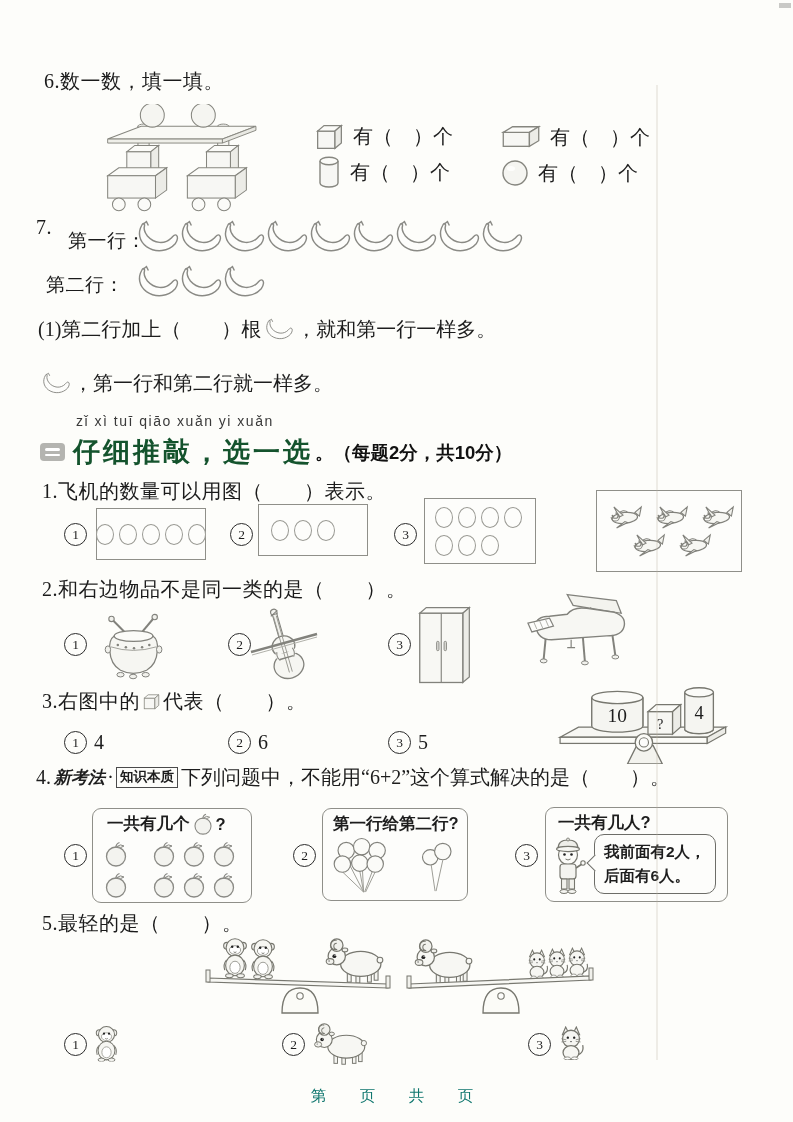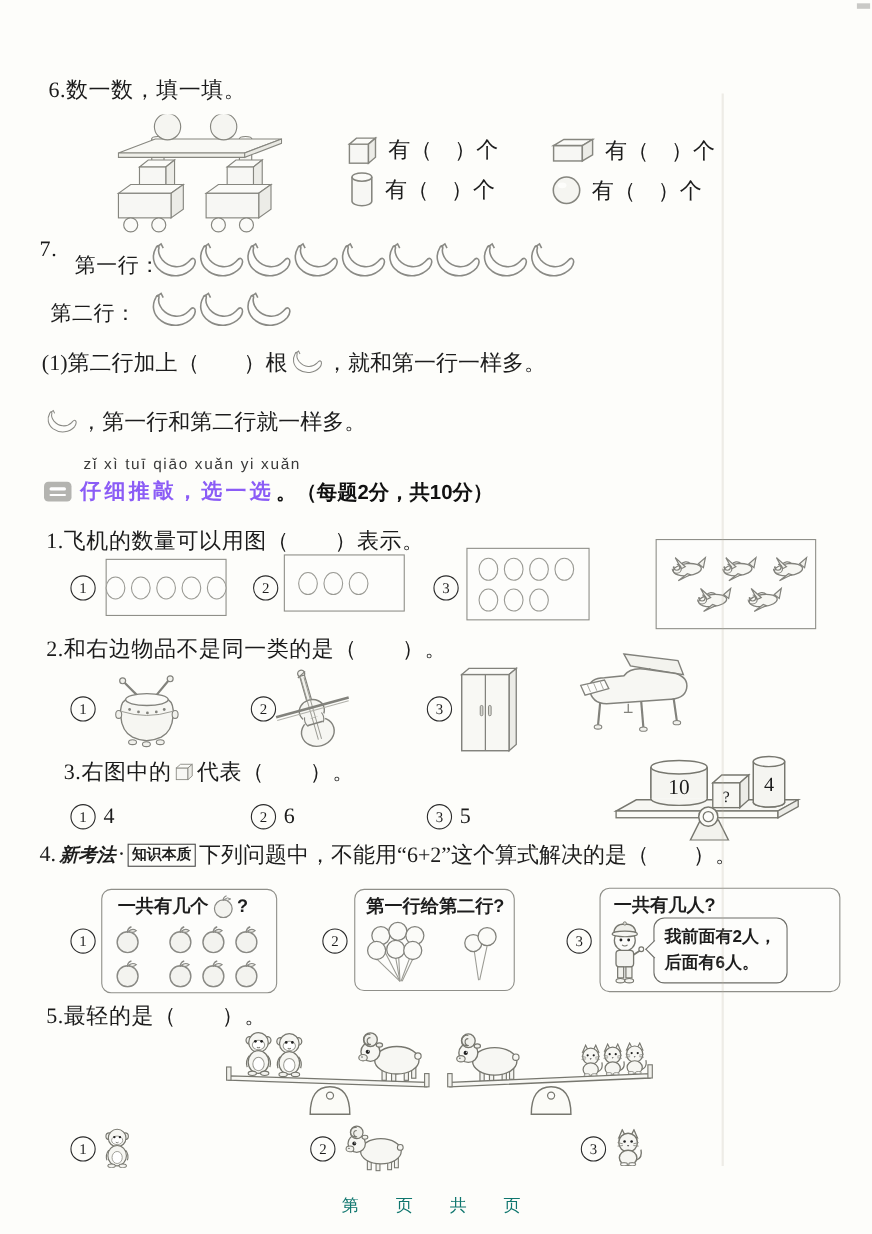--- a/index.html
+++ b/index.html
@@ -21,21 +21,21 @@
   .banana-row svg{width:46px;height:42px;margin-right:-3px;flex:0 0 auto;}
   .subline{position:absolute;display:flex;align-items:center;font-size:20px;white-space:nowrap;}
   .subline svg{width:31px;height:27px;margin:0 2px;}
   .pinyin{position:absolute;font-family:"Liberation Sans","DejaVu Sans",sans-serif;
           font-size:14px;color:#3a3a3a;letter-spacing:1.5px;white-space:nowrap;}
   .sec-head{position:absolute;display:flex;align-items:center;gap:8px;white-space:nowrap;}
   .sec-icon{width:25px;height:18px;background:#b4b4b0;border-radius:4px;position:relative;flex:0 0 auto;}
   .sec-icon i{position:absolute;left:5px;right:5px;height:2.5px;background:#fff;border-radius:2px;}
   .sec-icon i:nth-child(1){top:5px;} .sec-icon i:nth-child(2){top:10.5px;}
   .sec-title{font-family:"Liberation Sans","DejaVu Sans",sans-serif;font-weight:bold;
-             font-size:19px;letter-spacing:3px;color:#8b5cf6;}
+             font-size:27px;letter-spacing:3px;color:#14532d;}
   .sec-score{font-family:"Liberation Sans","DejaVu Sans",sans-serif;font-weight:bold;
              font-size:18.5px;letter-spacing:0;color:#111;}
   .q4line{position:absolute;display:flex;align-items:center;white-space:nowrap;gap:3px;}
   .q4-new{font-family:"Liberation Sans","DejaVu Sans",sans-serif;font-style:italic;font-weight:bold;font-size:17px;}
   .q4-dot{font-weight:bold;font-size:15px;}
   .q4-box{border:1.3px solid #4a4a4a;font-family:"Liberation Sans","DejaVu Sans",sans-serif;
           font-weight:bold;font-size:13.5px;padding:0 3px;line-height:1.35;}
   .boxcap{position:absolute;font-family:"Liberation Sans","DejaVu Sans",sans-serif;
           font-weight:bold;font-size:16.5px;white-space:nowrap;display:flex;align-items:center;gap:2px;}
   .apple-col{position:absolute;display:flex;flex-direction:column;gap:5px;}
@@ -388,21 +388,21 @@
     <line x1="22" y1="33.5" x2="25" y2="40.5" stroke="#9a9a93" stroke-width=".8"></line>
     <line x1="22" y1="53" x2="20" y2="74" stroke="#82827c" stroke-width="2"></line>
     <line x1="60" y1="52" x2="62" y2="76" stroke="#82827c" stroke-width="2"></line>
     <line x1="90" y1="49" x2="93" y2="70" stroke="#82827c" stroke-width="2"></line>
     <ellipse cx="20" cy="75.5" rx="3.5" ry="2" fill="#f1f1ec" stroke="#82827c" stroke-width="1"></ellipse>
     <ellipse cx="62" cy="77.5" rx="3.5" ry="2" fill="#f1f1ec" stroke="#82827c" stroke-width="1"></ellipse>
     <ellipse cx="93" cy="71.5" rx="3.5" ry="2" fill="#f1f1ec" stroke="#82827c" stroke-width="1"></ellipse>
     <path d="M48 54 L48 62 M44 62 L52 62" stroke="#82827c" stroke-width="1.2" fill="none"></path>
   </svg>
 
-  <div class="q-title row" style="left:42px;top:688px;display:flex;gap:1px;margin-left:16px;">
+  <div class="q-title row" style="left:42px;top:688px;display:flex;gap:1px;">
     <span>3.右图中的</span>
     <svg width="19" height="19" viewBox="0 0 34 34" style="margin:0 1px;">
         <use href="#sym-cube"></use>
       </svg>
     <span>代表（　　）。</span>
   </div>
 
   <div class="opt" style="left:64px;top:731px;">
     <span class="marker">1</span>
     <span>4</span>
@@ -505,21 +505,21 @@
       <circle cx="36" cy="28" r="8.5" fill="#fbfbf8" stroke="#82827c" stroke-width="1.2"></circle>
       <circle cx="52" cy="29" r="8.5" fill="#fbfbf8" stroke="#82827c" stroke-width="1.2"></circle>
       <line x1="110" y1="30" x2="114" y2="57" stroke="#9a9a93" stroke-width="1"></line>
       <line x1="122" y1="25" x2="115" y2="57" stroke="#9a9a93" stroke-width="1"></line>
       <circle cx="109" cy="22" r="8" fill="#fbfbf8" stroke="#82827c" stroke-width="1.2"></circle>
       <circle cx="122" cy="16" r="8.5" fill="#fbfbf8" stroke="#82827c" stroke-width="1.2"></circle>
     </svg>
   </div>
 
   <span class="marker abs" style="left:515px;top:844px;">3</span>
-  <div class="obox rbox" style="left:545px;top:807px;width:219px;height:95px;">
+  <div class="obox rbox" style="left:545px;top:807px;width:183px;height:95px;">
     <div class="boxcap" style="left:12px;top:4px;">一共有几人?</div>
     <svg class="abs" style="left:4px;top:28px;" width="36" height="60" viewBox="0 0 36 60">
       <circle cx="18" cy="19" r="9.5" fill="#fbfbf8" stroke="#77776f" stroke-width="1.2"></circle>
       <path d="M8 13 Q8 4 18 4 Q28 4 28 13 Z" fill="#eeeee9" stroke="#77776f" stroke-width="1.2"></path>
       <ellipse cx="18" cy="13" rx="11.5" ry="2.6" fill="#f6f6f2" stroke="#77776f" stroke-width="1.1"></ellipse>
       <circle cx="18" cy="3.5" r="1.5" fill="#d9d9d3" stroke="#77776f" stroke-width=".8"></circle>
       <circle cx="14.5" cy="18.5" r="1.3" fill="#222"></circle>
       <circle cx="21.5" cy="18.5" r="1.3" fill="#222"></circle>
       <path d="M15.5 23 Q18 25 20.5 23" fill="none" stroke="#77776f" stroke-width="1"></path>
       <rect x="10" y="28" width="16" height="15" rx="3" fill="#f4f4f0" stroke="#77776f" stroke-width="1.2"></rect>

